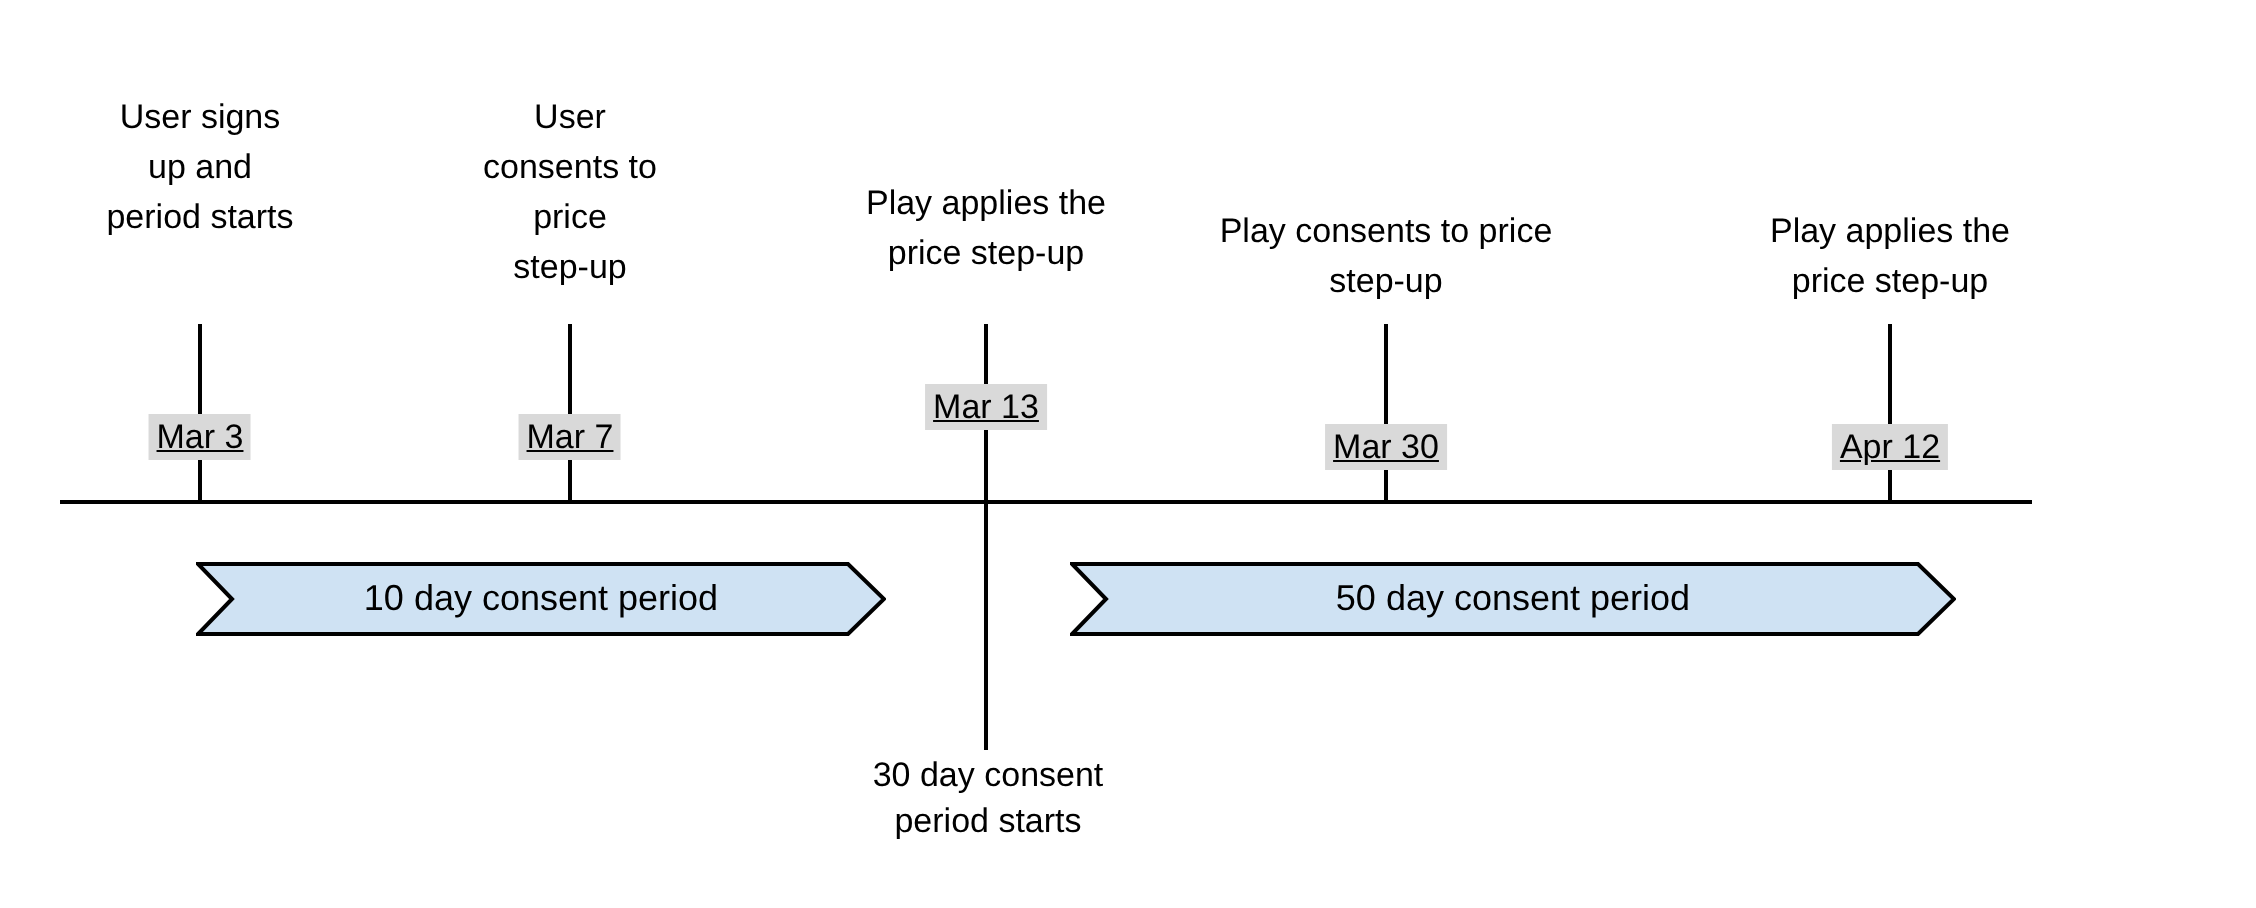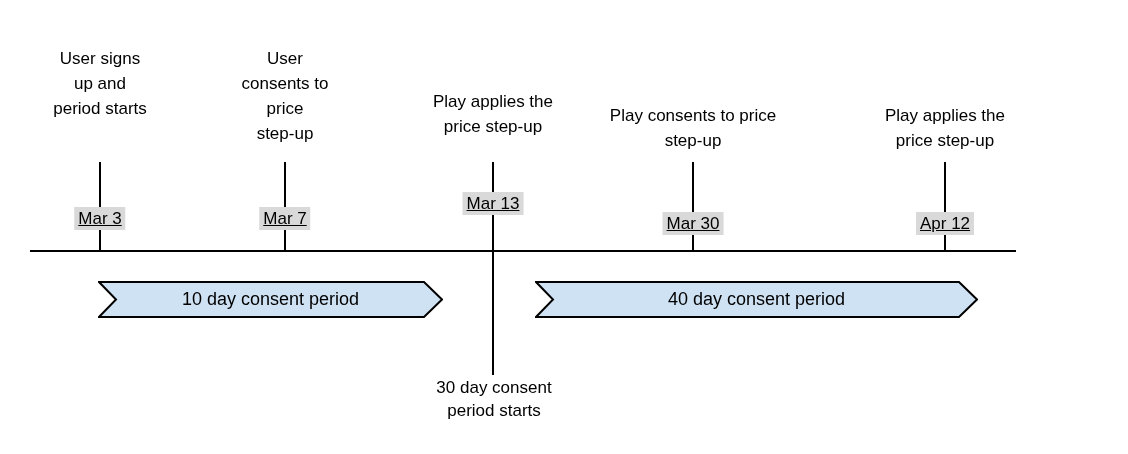--- a/index.html
+++ b/index.html
@@ -92,21 +92,21 @@
     <svg width="345" height="37" viewBox="0 0 345 37">
       <polygon points="1,1 326,1 344,18.5 326,36 1,36 18,18.5" fill="#cfe2f3" stroke="#000000" stroke-width="2" stroke-linejoin="miter"></polygon>
     </svg>
     <div class="banner-label">10 day consent period</div>
   </div>
 
   <div class="banner" style="left:535px;width:443px">
     <svg width="443" height="37" viewBox="0 0 443 37">
       <polygon points="1,1 424,1 442,18.5 424,36 1,36 18,18.5" fill="#cfe2f3" stroke="#000000" stroke-width="2" stroke-linejoin="miter"></polygon>
     </svg>
-    <div class="banner-label">40 day consent period</div>
+    <div class="banner-label">50 day consent period</div>
   </div>
 
   <div class="annotation">
     <span>30 day consent</span>
     <span>period starts</span>
   </div>
 
 </div>
 
 </body></html>

